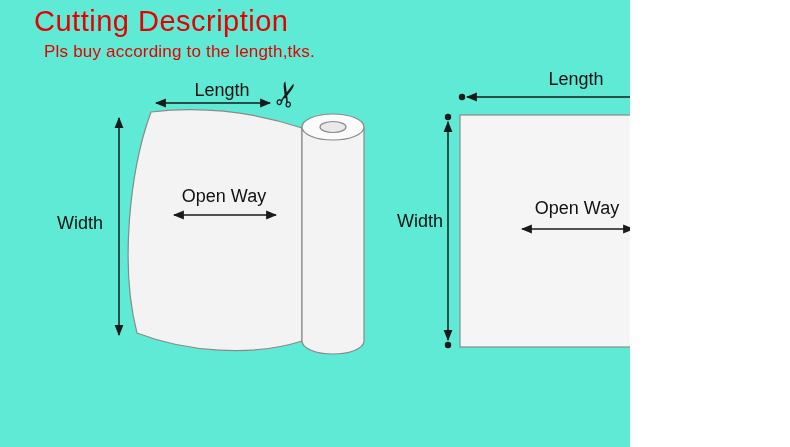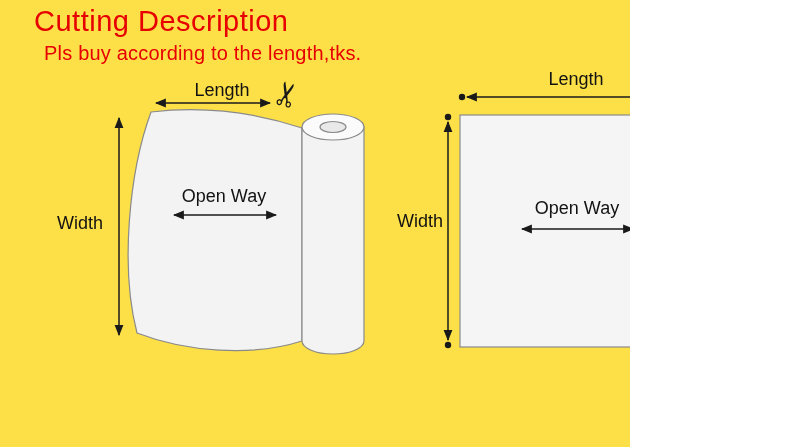--- a/index.html
+++ b/index.html
@@ -4,34 +4,34 @@
 <style>
   html, body { margin: 0; padding: 0; }
   body {
     width: 790px; height: 447px;
     background: #ffffff;
     font-family: "Liberation Sans", sans-serif;
   }
   #stage {
     position: relative;
     width: 630px; height: 447px;
-    background: #fde047;
+    background: #5eead4;
     overflow: hidden;
   }
   svg.art { position: absolute; left: 0; top: 0; display: block; }
   .title {
     position: absolute; left: 34px; top: 5px;
     margin: 0;
     font-size: 29px; font-weight: 400;
     letter-spacing: 0.5px;
     color: #e60000;
   }
   .subtitle {
     position: absolute; left: 44px; top: 42px;
-    font-size: 20px; color: #e60000;
+    font-size: 17px; color: #e60000;
     letter-spacing: 0.2px;
   }
   .lbl {
     position: absolute;
     transform: translateX(-50%);
     font-size: 18px; color: #121212;
     white-space: nowrap;
     line-height: 1.15;
   }
   .scissors {

